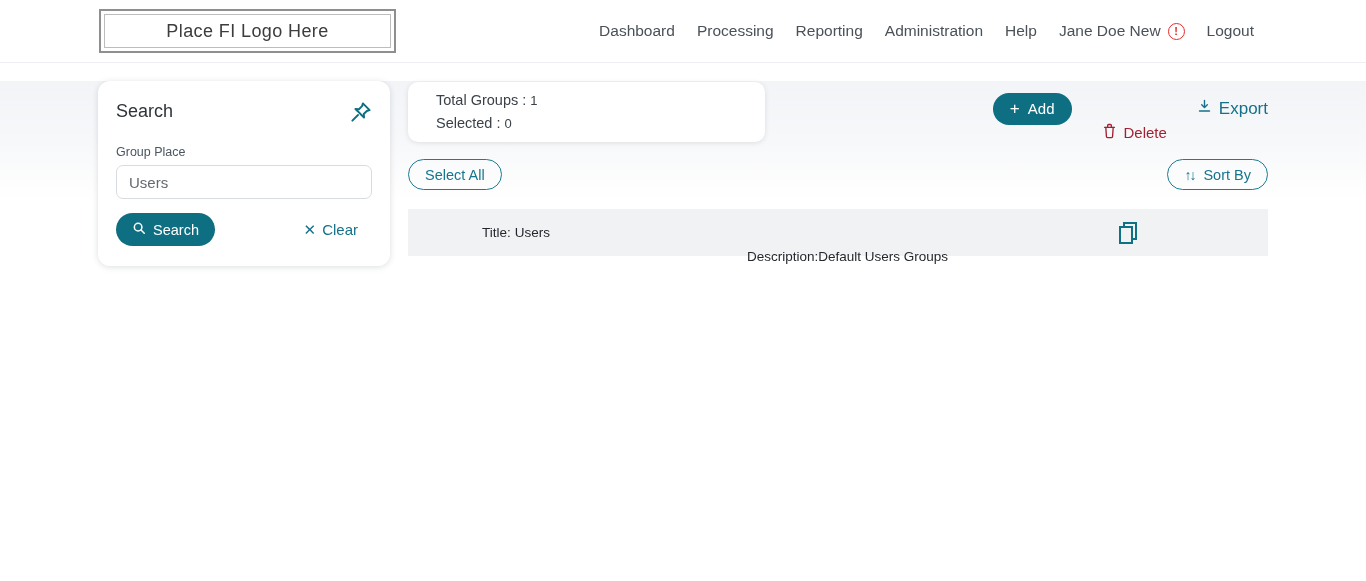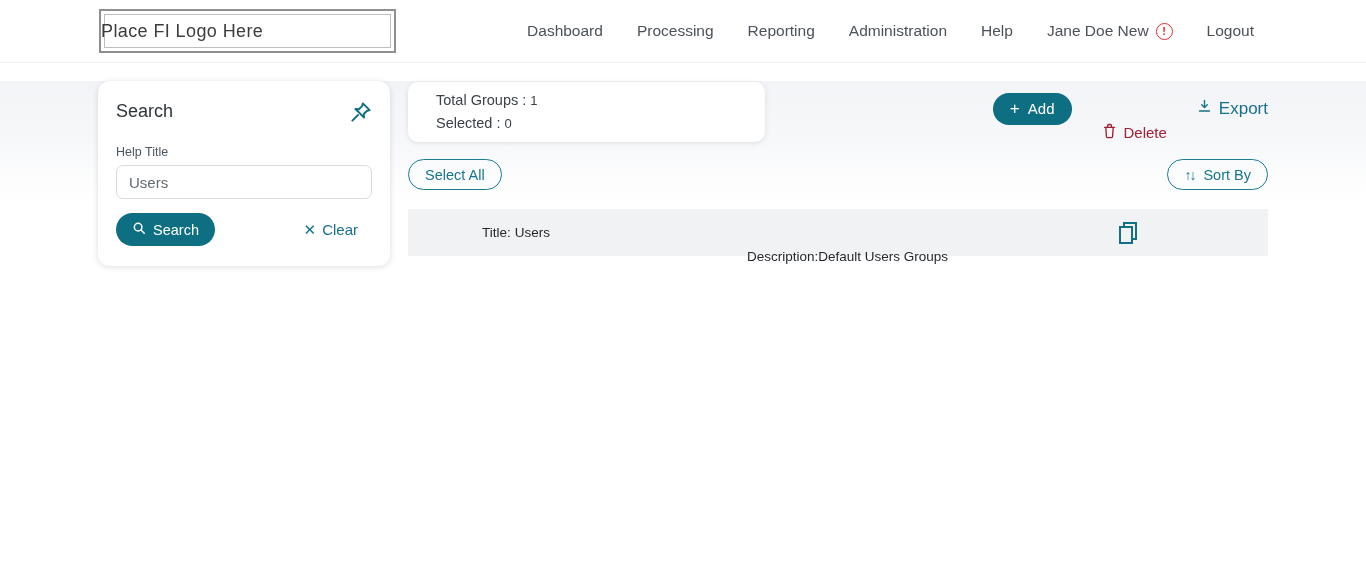--- a/index.html
+++ b/index.html
@@ -2,22 +2,22 @@
 <html><head>
 <meta charset="utf-8">
 <style>
   * { box-sizing: border-box; margin: 0; padding: 0; }
   html,body { width:1366px; height:581px; overflow:hidden; }
   body { font-family:"Liberation Sans", sans-serif; background:#ffffff; color:#333; }
 
   
   .topbar { height:63px; background:#fff; display:flex; align-items:center; border-bottom:1px solid #edeff2; }
   .logo-box { margin-left:99px; width:297px; height:44px; border:2px solid #8f8f8f; box-shadow: inset 0 0 0 3px #fff, inset 0 0 0 4px #bdbdbd;
-              display:flex; align-items:center; justify-content:flex-start; font-size:18px; color:#3c3c3c; letter-spacing:.4px; background:#fff; }
-  .nav { margin-left:auto; margin-right:112px; display:flex; align-items:center; gap:34px; font-size:15.5px; color:#4b5158; }
+              display:flex; align-items:center; justify-content:center; font-size:18px; color:#3c3c3c; letter-spacing:.4px; background:#fff; }
+  .nav { margin-left:auto; margin-right:112px; display:flex; align-items:center; gap:22px; font-size:15.5px; color:#4b5158; }
   .nav-item { cursor:pointer; white-space:nowrap; }
   .user-item { display:flex; align-items:center; gap:7px; }
   .alert-icon { width:17px; height:17px; border:1.6px solid #e02d2d; border-radius:50%; color:#e02d2d;
                 display:flex; align-items:center; justify-content:center; font-size:11px; font-weight:700; line-height:1; }
 
   
   .page { height:518px; padding:0 98px; background:linear-gradient(180deg,#f2f4f7 0px,#f7f8fa 60px,#ffffff 120px,#ffffff 100%); }
 
   .page-header { display:flex; justify-content:space-between; align-items:center; padding-top:21px; height:68px; }
   .title-wrap { display:flex; align-items:center; gap:10px; }
@@ -102,21 +102,21 @@
     <section class="search-card">
       <div class="search-head">
         <span class="search-title">Search</span>
         <span class="pin-icon">
           <svg width="23" height="23" viewBox="0 0 24 24" fill="none" stroke="#0e6e82" stroke-width="2" stroke-linejoin="round">
             <path d="M14.5 2.5 L21.5 9.5 L18.6 10.4 L15.4 13.6 L15.7 17.3 L13 14.6 L9.4 10.9 L6.7 8.3 L10.4 8.6 L13.6 5.4 Z"></path>
             <path d="M9.4 14.6 L3.5 20.5" stroke-linecap="round"></path>
           </svg>
         </span>
       </div>
-      <div class="field-label">Help Title</div>
+      <div class="field-label">Group Place</div>
       <input class="field-input" type="text" value="Users" style="">
       <div class="search-actions">
         <button class="btn-search">
           <span>
             <svg width="14" height="14" viewBox="0 0 24 24" fill="none" stroke="#ffffff" stroke-width="2.6" stroke-linecap="round">
               <circle cx="10.5" cy="10.5" r="6.5"></circle>
                 <path d="M15.5 15.5 L21 21"></path>
             </svg>
           </span>
           <span>Search</span>

